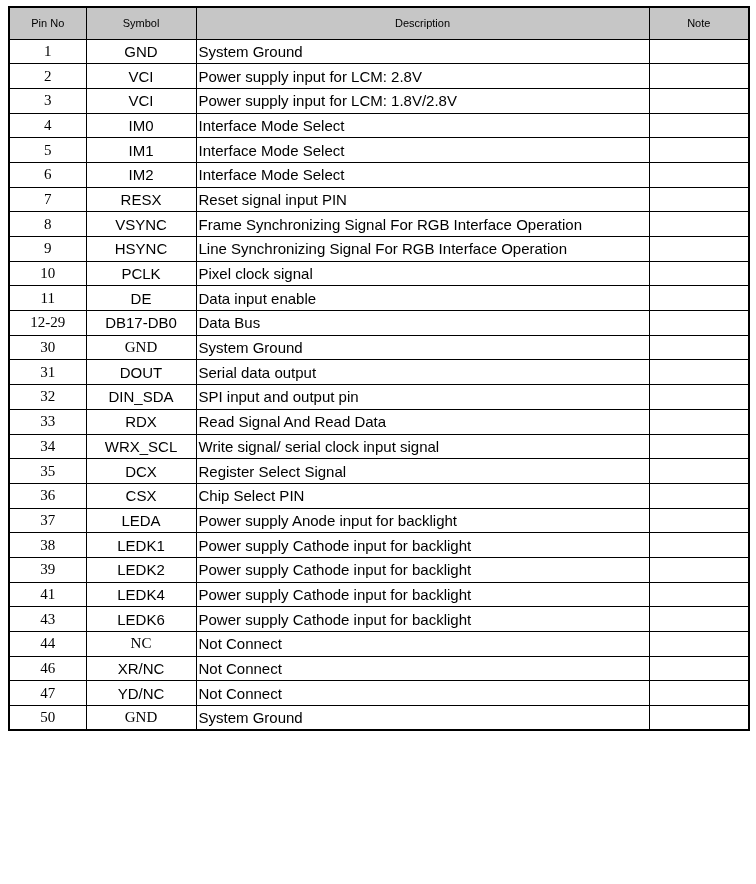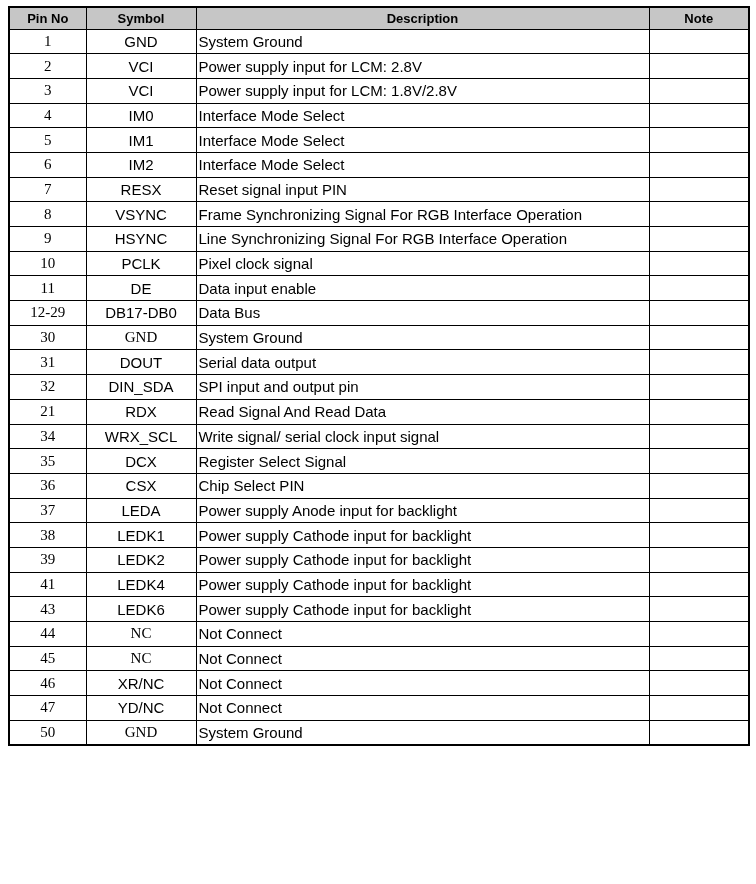--- a/index.html
+++ b/index.html
@@ -25,23 +25,23 @@
   }
   table.pin-table th,
   table.pin-table td {
     border: 1px solid #000000;
     box-sizing: border-box;
     overflow: hidden;
     white-space: nowrap;
   }
   table.pin-table thead th {
     background: var(--header-bg, #c6c6c6);
-    font-weight: bold;
-    font-size: 13px;
-    height: 22px;
+    font-weight: normal;
+    font-size: 11px;
+    height: 32px;
     text-align: center;
     vertical-align: middle;
     padding: 0 2px;
   }
   table.pin-table td {
     height: 24.7px;
     font-size: 15px;
     vertical-align: middle;
     padding: 0 2px;
   }
@@ -153,21 +153,21 @@
           <td class="col-2">Serial data output</td>
           <td class="col-3"></td>
         </tr>
         <tr>
           <td class="col-0 serif">32</td>
           <td class="col-1">DIN_SDA</td>
           <td class="col-2">SPI input and output pin</td>
           <td class="col-3"></td>
         </tr>
         <tr>
-          <td class="col-0 serif">21</td>
+          <td class="col-0 serif">33</td>
           <td class="col-1">RDX</td>
           <td class="col-2">Read Signal And Read Data</td>
           <td class="col-3"></td>
         </tr>
         <tr>
           <td class="col-0 serif">34</td>
           <td class="col-1">WRX_SCL</td>
           <td class="col-2">Write signal/ serial clock input signal</td>
           <td class="col-3"></td>
         </tr>
@@ -208,26 +208,20 @@
           <td class="col-3"></td>
         </tr>
         <tr>
           <td class="col-0 serif">43</td>
           <td class="col-1">LEDK6</td>
           <td class="col-2">Power supply Cathode input for backlight</td>
           <td class="col-3"></td>
         </tr>
         <tr>
           <td class="col-0 serif">44</td>
-          <td class="col-1 serif">NC</td>
-          <td class="col-2">Not Connect</td>
-          <td class="col-3"></td>
-        </tr>
-        <tr>
-          <td class="col-0 serif">45</td>
           <td class="col-1 serif">NC</td>
           <td class="col-2">Not Connect</td>
           <td class="col-3"></td>
         </tr>
         <tr>
           <td class="col-0 serif">46</td>
           <td class="col-1">XR/NC</td>
           <td class="col-2">Not Connect</td>
           <td class="col-3"></td>
         </tr>

